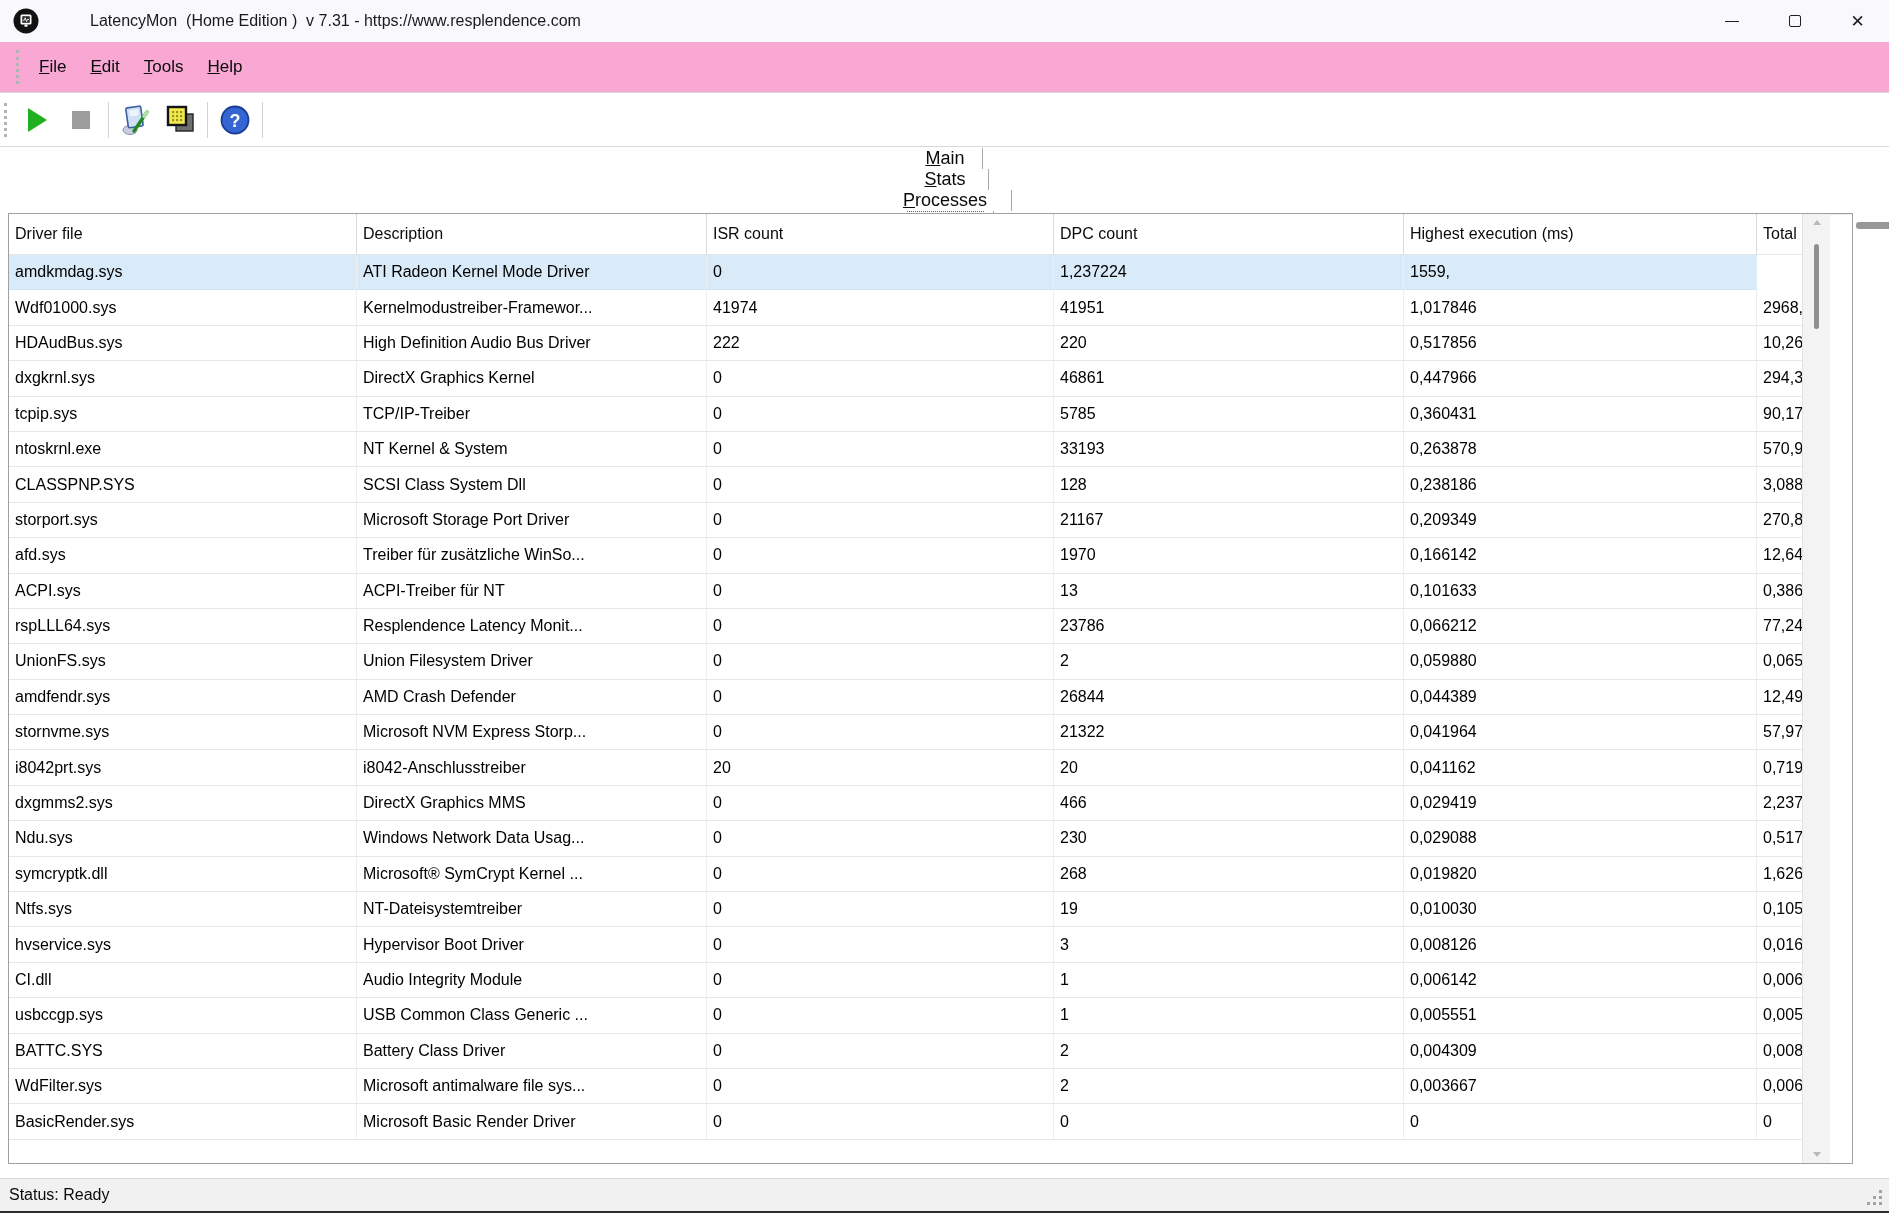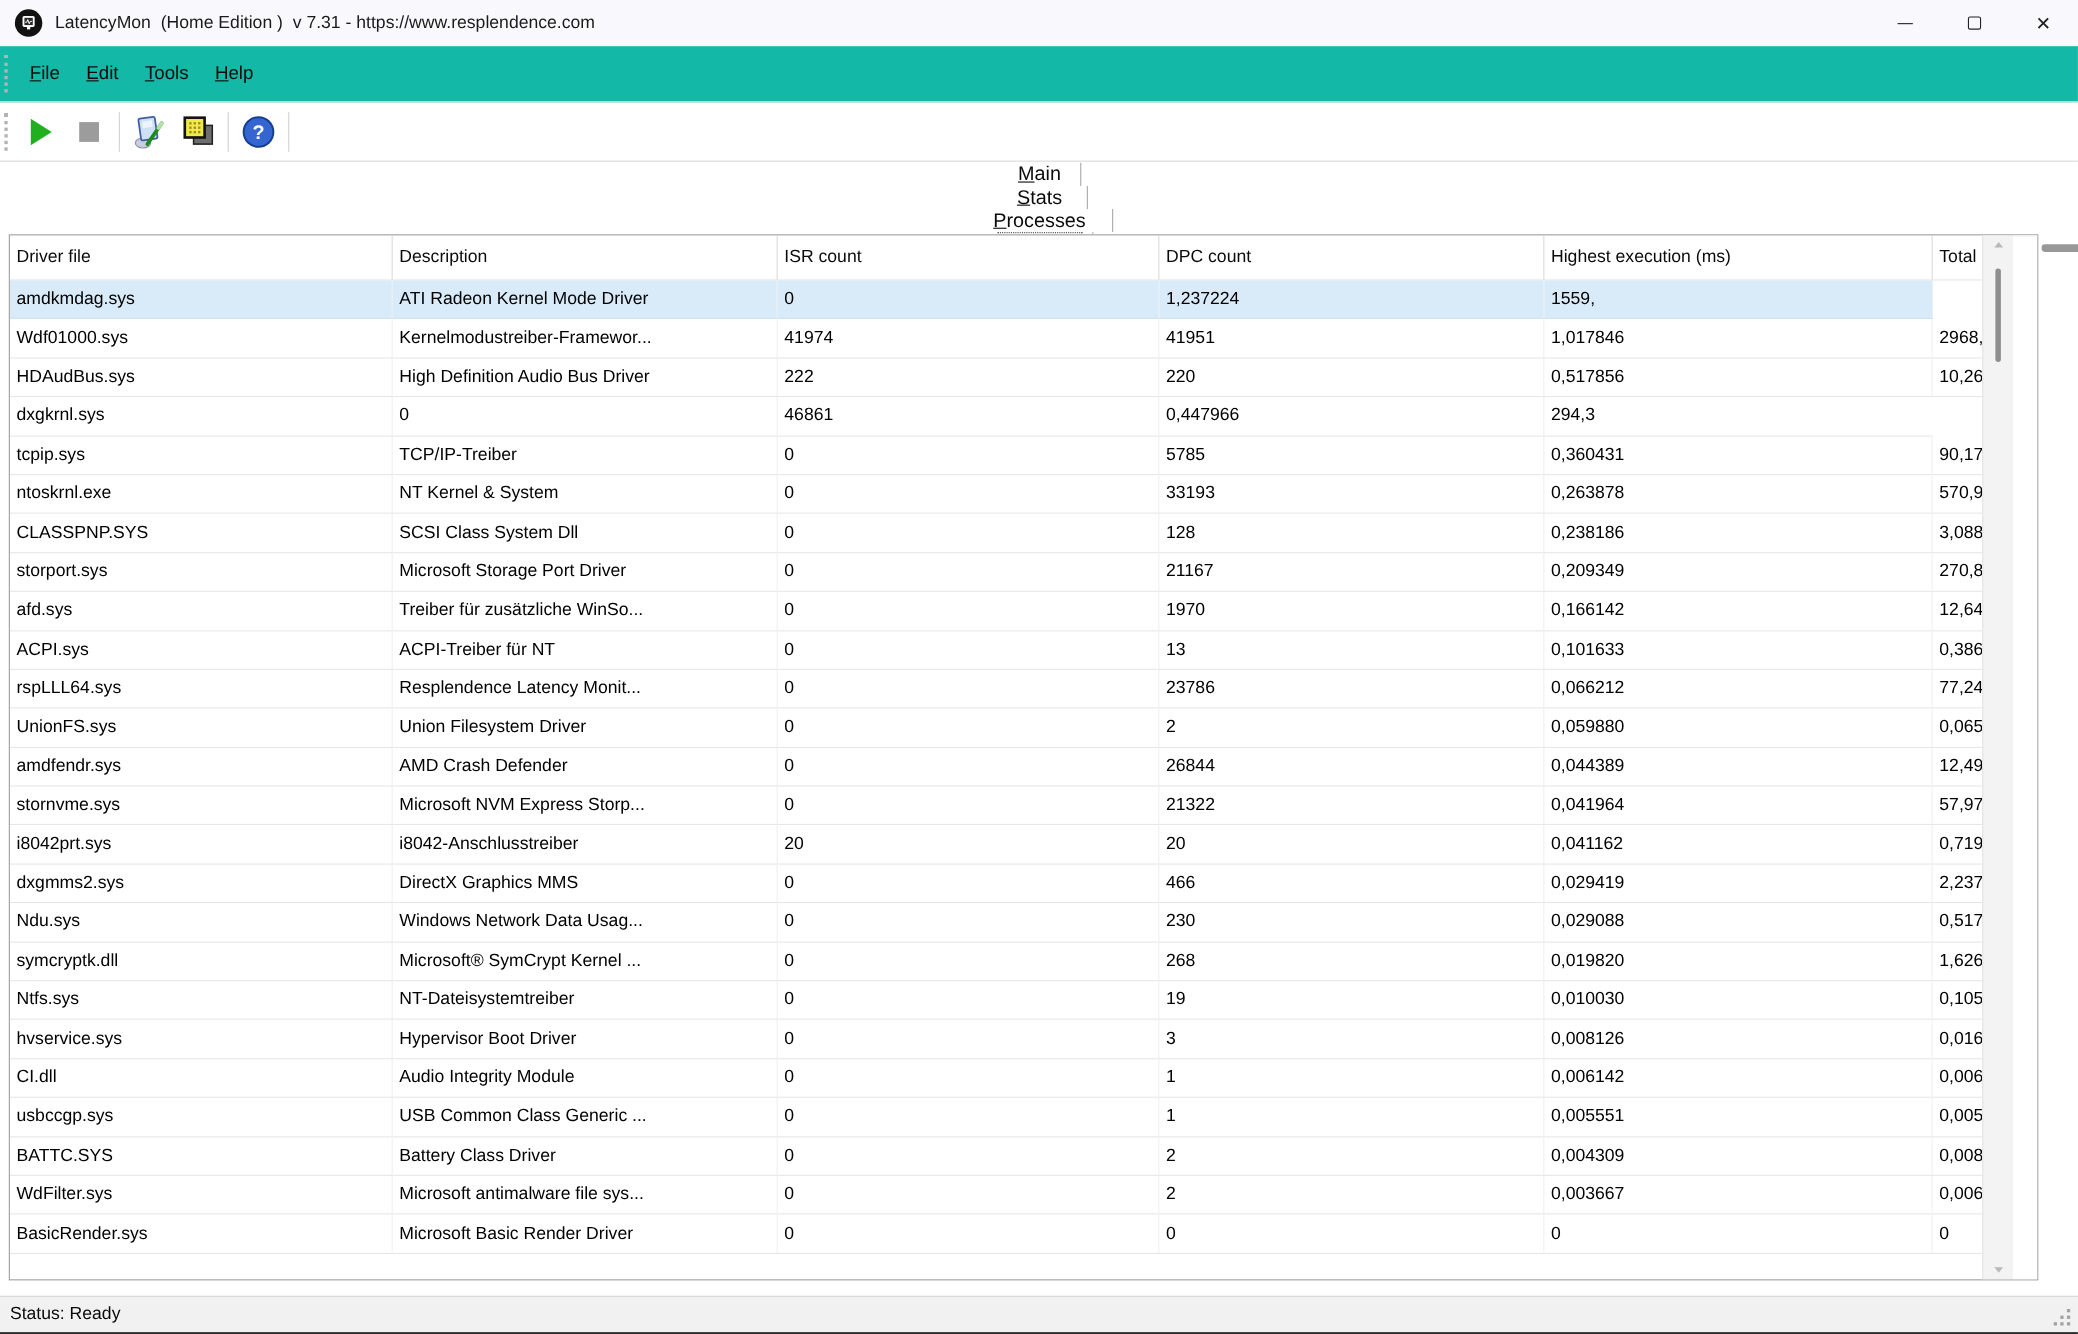--- a/index.html
+++ b/index.html
@@ -6,36 +6,36 @@
   html,body { width:1889px; height:1213px; overflow:hidden; }
   body {
     font-family:"Liberation Sans","DejaVu Sans",sans-serif;
     background:#ffffff; color:#111; position:relative;
     border-bottom:2px solid #2e2e2e;
   }
 
   
   .titlebar {
     position:absolute; left:0; top:0; width:1889px; height:42px;
-    background:#f9f8fc; display:flex; align-items:center;
+    background:#f9f8fc; display:flex; align-items:center;gap:40px;
   }
   .app-icon { width:26px; height:26px; margin-left:13px; flex:0 0 auto; }
   .title-text { margin-left:11px; font-size:16px; color:#1a1a1a; white-space:pre; }
   .win-controls { margin-left:auto; display:flex; height:42px; }
   .win-btn { width:63px; height:42px; display:flex; align-items:center; justify-content:center;
              font-size:15px; color:#222; }
   .win-btn .glyph-min { width:14px; height:0; border-top:1.6px solid #222; display:block; }
   .win-btn .glyph-max { width:12px; height:12px; border:1.6px solid #222; border-radius:2px; display:block; }
   .win-btn .glyph-close { font-size:17px; line-height:1; color:#222; }
 
   
   .menubar {
     position:absolute; left:0; top:42px; width:1889px; height:51px;
-    background:#14b8a6; border-bottom:1px solid #dcdcdc;
-    display:flex; align-items:center;
+    background:#f9a8d4; border-bottom:1px solid #dcdcdc;
+    display:flex; align-items:center;padding-left:12px;
   }
   .gripper { height:34px; border-left:3px dotted #b3b3b3; margin-left:4px; margin-right:8px; }
   .menu-item { padding:0 12px; font-size:17px; color:#0a0a0a; }
   .menu-item u { text-decoration:underline; }
 
   
   .toolbar {
     position:absolute; left:0; top:94px; width:1889px; height:53px;
     background:#fff; border-bottom:1px solid #d9d9d9;
     display:flex; align-items:center;
@@ -228,20 +228,21 @@
           <div class="cols trow">
             <div class="tcell">HDAudBus.sys</div>
             <div class="tcell">High Definition Audio Bus Driver</div>
             <div class="tcell">222</div>
             <div class="tcell">220</div>
             <div class="tcell">0,517856</div>
             <div class="tcell">10,26</div>
           </div>
           <div class="cols trow">
             <div class="tcell">dxgkrnl.sys</div>
+            <div class="tcell">DirectX Graphics Kernel</div>
             <div class="tcell">0</div>
             <div class="tcell">46861</div>
             <div class="tcell">0,447966</div>
             <div class="tcell">294,3</div>
           </div>
           <div class="cols trow">
             <div class="tcell">tcpip.sys</div>
             <div class="tcell">TCP/IP-Treiber</div>
             <div class="tcell">0</div>
             <div class="tcell">5785</div>

